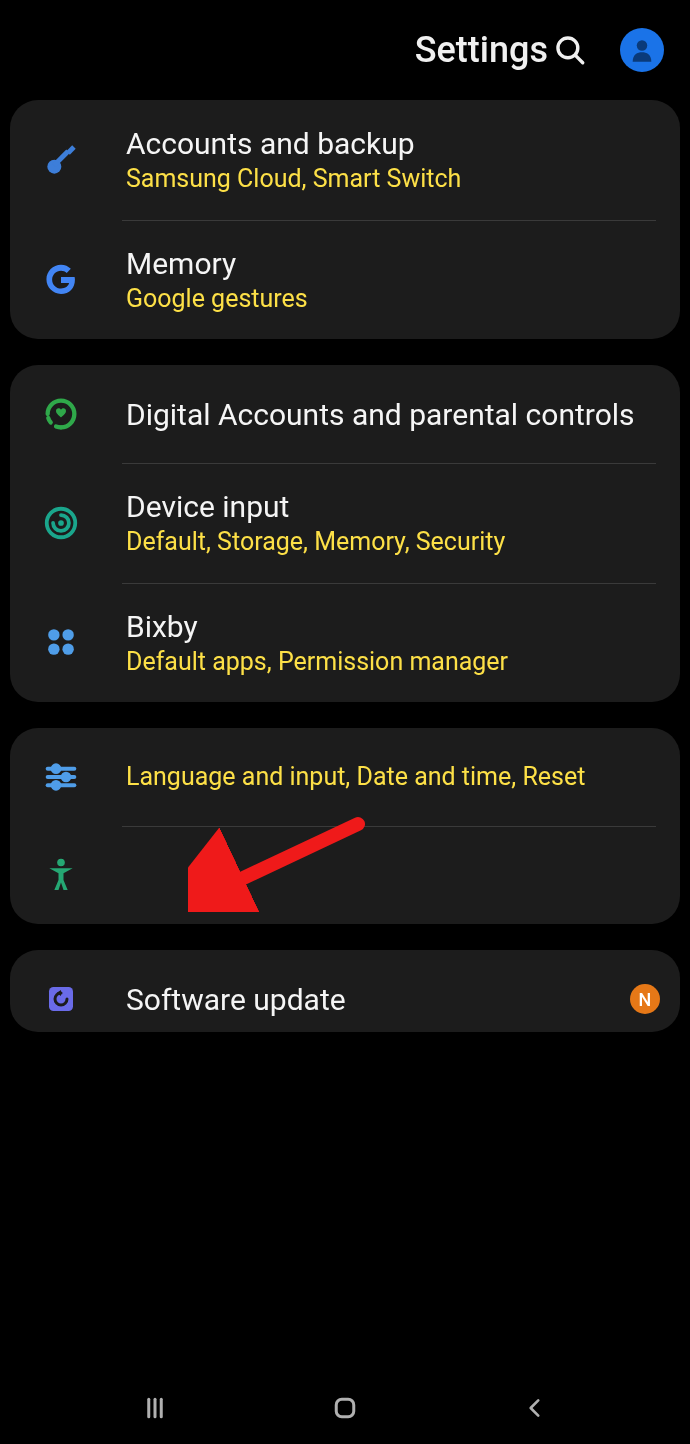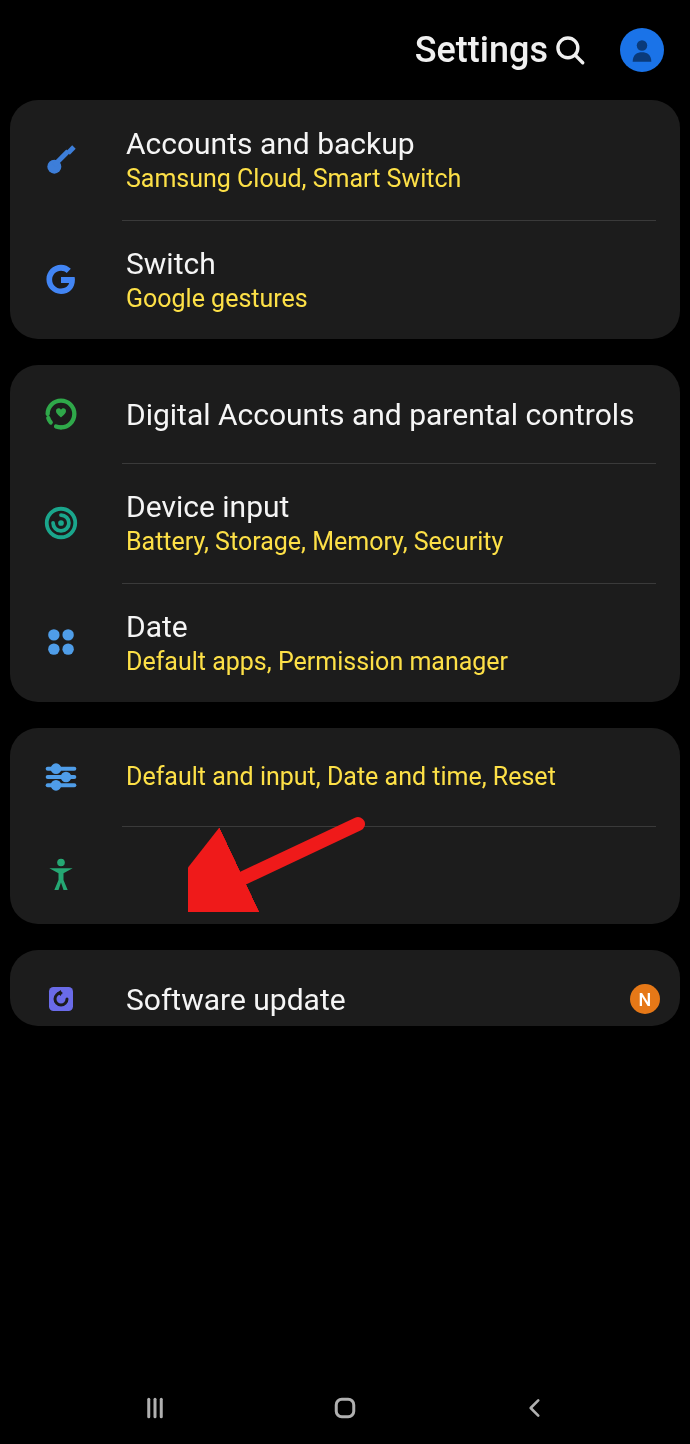--- a/index.html
+++ b/index.html
@@ -101,21 +101,21 @@
     color: #fff;
     font-size: 18px;
     font-weight: 500;
     display: flex;
     align-items: center;
     justify-content: center;
     margin-left: 12px;
     align-self: center;
   }
   .row.partial {
-    padding-bottom: 2px;
+    padding-bottom: 8px;
   }
 
   
   .arrow-overlay {
     position: absolute;
     top: 812px;
     left: 188px;
     width: 180px;
     height: 100px;
     pointer-events: none;
@@ -178,21 +178,21 @@
         <div class="row-subtitle">Samsung Cloud, Smart Switch</div>
       </div>
     </div>
     <div class="row">
       <div class="row-icon">
         <svg width="38" height="38" viewBox="0 0 24 24">
           <path fill="#4285F4" d="M12 11v3.6h5.1c-.5 2-2.3 3.4-5.1 3.4-3.1 0-5.6-2.5-5.6-5.6S8.9 6.8 12 6.8c1.4 0 2.7.5 3.6 1.4l2.6-2.6C16.6 4 14.5 3 12 3 6.9 3 2.8 7.1 2.8 12.2S6.9 21.4 12 21.4c5.3 0 8.8-3.7 8.8-9 0-.6-.1-1.1-.2-1.6H12z"></path>
         </svg>
       </div>
       <div class="row-text">
-        <div class="row-title">Switch</div>
+        <div class="row-title">Memory</div>
         <div class="row-subtitle">Google gestures</div>
       </div>
     </div>
   </div>
 
 
   <div class="card">
     <div class="row">
       <div class="row-icon">
         <svg width="40" height="40" viewBox="0 0 24 24" fill="none" stroke="#2fa84a" stroke-width="2.6">
@@ -208,53 +208,53 @@
     <div class="row">
       <div class="row-icon">
         <svg width="38" height="38" viewBox="0 0 24 24" fill="none" stroke="#1aa68c" stroke-width="2.4" stroke-linecap="round">
           <circle cx="12" cy="12" r="9"></circle>
           <path d="M12 7 A5 5 0 1 1 7 12"></path>
           <circle cx="12" cy="12" r="1.8" fill="#1aa68c" stroke="none"></circle>
         </svg>
       </div>
       <div class="row-text">
         <div class="row-title">Device input</div>
-        <div class="row-subtitle">Battery, Storage, Memory, Security</div>
+        <div class="row-subtitle">Default, Storage, Memory, Security</div>
       </div>
     </div>
     <div class="row">
       <div class="row-icon">
         <svg width="38" height="38" viewBox="0 0 24 24" fill="#4f9de8">
           <circle cx="7.5" cy="7.5" r="3.6"></circle>
           <circle cx="16.5" cy="7.5" r="3.6"></circle>
           <circle cx="7.5" cy="16.5" r="3.6"></circle>
           <circle cx="16.5" cy="16.5" r="3.6"></circle>
         </svg>
       </div>
       <div class="row-text">
-        <div class="row-title">Date</div>
+        <div class="row-title">Bixby</div>
         <div class="row-subtitle">Default apps, Permission manager</div>
       </div>
     </div>
   </div>
 
   <div class="card">
     <div class="row">
       <div class="row-icon">
         <svg width="40" height="40" viewBox="0 0 24 24" stroke="#4f9de8" stroke-width="2.4" stroke-linecap="round" fill="none">
           <line x1="4" y1="7" x2="20" y2="7"></line>
           <line x1="4" y1="12" x2="20" y2="12"></line>
           <line x1="4" y1="17" x2="20" y2="17"></line>
           <circle cx="9" cy="7" r="2" fill="#4f9de8"></circle>
           <circle cx="15" cy="12" r="2" fill="#4f9de8"></circle>
           <circle cx="9" cy="17" r="2" fill="#4f9de8"></circle>
         </svg>
       </div>
       <div class="row-text">
-        <div class="row-subtitle">Default and input, Date and time, Reset</div>
+        <div class="row-subtitle">Language and input, Date and time, Reset</div>
       </div>
     </div>
     <div class="row">
       <div class="row-icon">
         <svg width="40" height="40" viewBox="0 0 24 24" fill="#25a773">
           <circle cx="12" cy="4.5" r="2.3"></circle>
           <path d="M5 8 L19 8 L13.5 11 L13.5 15 L16 21 L13.5 21 L12 16.5 L10.5 21 L8 21 L10.5 15 L10.5 11 Z"></path>
         </svg>
       </div>
     </div>

